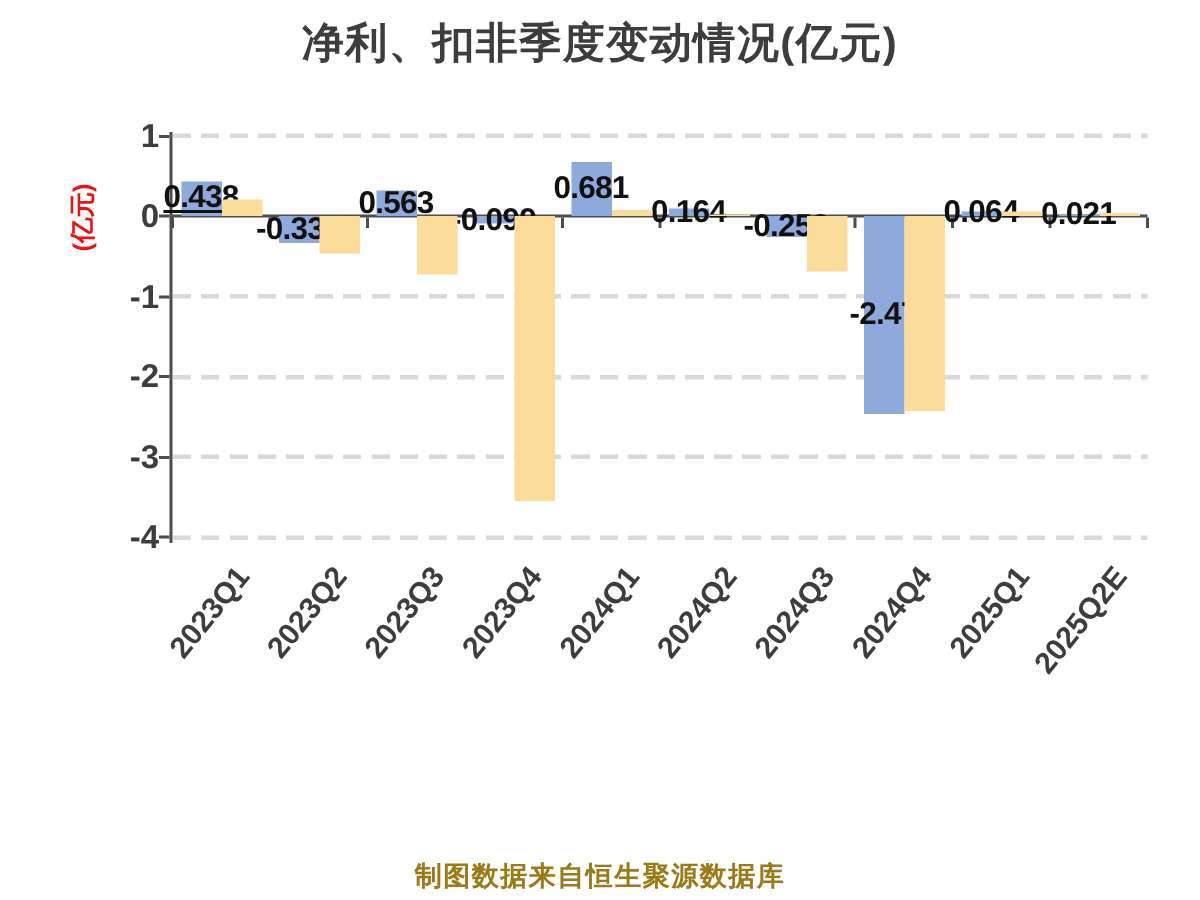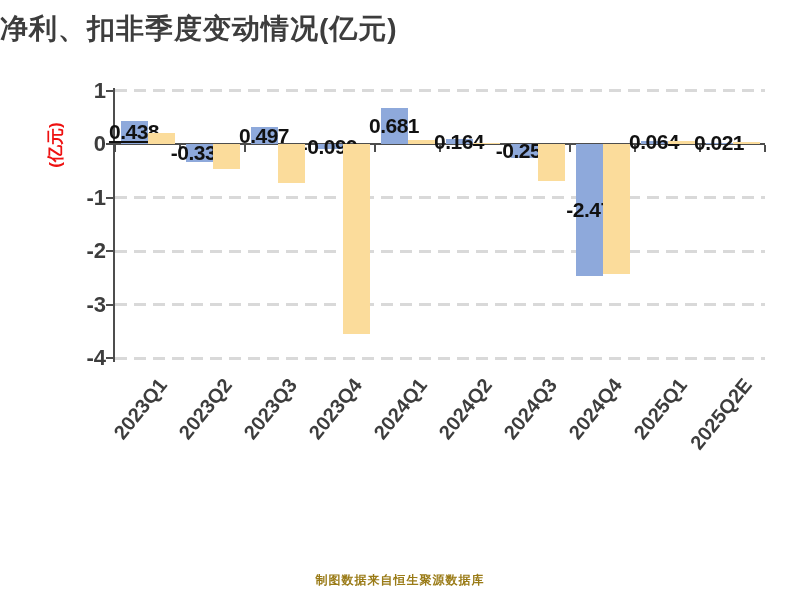--- a/index.html
+++ b/index.html
@@ -1,21 +1,21 @@
 <!DOCTYPE html>
 <html><head>
 <meta charset="utf-8">
 <style>
   html,body{margin:0;padding:0;background:#fff;}
   .chart{
     position:relative;width:800px;height:600px;background:#ffffff;overflow:hidden;
     font-family:"Liberation Sans","DejaVu Sans",sans-serif;
   }
   .title{
-    position:absolute;top:10px;left:0;width:800px;
+    position:absolute;top:10px;left:0;width:800px;text-align:center;
     font-size:28px;font-weight:bold;color:#3d3d3d;letter-spacing:1px;
   }
   .y-unit{
     position:absolute;left:55px;top:145px;transform:translate(-50%,-50%) rotate(-90deg);
     font-size:17px;font-weight:bold;color:#ee1111;white-space:nowrap;
   }
   .gridline{position:absolute;height:3px;z-index:0;
     background:repeating-linear-gradient(90deg,#d9d9d9 0 12px,transparent 12px 19px);}
   .axis-line{position:absolute;background:#4d4d4d;z-index:0;}
   .ytick-mark{position:absolute;width:7px;height:2px;background:#4d4d4d;z-index:0;}
@@ -36,21 +36,21 @@
   }
   .legend{
     position:absolute;top:516px;left:0;width:800px;display:flex;
     justify-content:center;align-items:center;gap:44px;z-index:1;
   }
   .legend-item{display:flex;align-items:center;gap:12px;}
   .legend-swatch{width:48px;height:27px;border-radius:9px;}
   .legend-label{font-size:24px;font-weight:bold;color:#3d3d3d;}
   .footer{
     position:absolute;top:572px;left:0;width:800px;text-align:center;
-    font-size:12px;font-weight:bold;color:#9a7b17;letter-spacing:1px;
+    font-size:18px;font-weight:bold;color:#9a7b17;letter-spacing:1px;
   }
 </style>
 </head>
 <body>
 
 <div class="chart">
 
   <div class="title">净利、扣非季度变动情况(亿元)</div>
 
   <div class="y-unit">(亿元)</div>
@@ -84,21 +84,21 @@
       <div class="xtick-mark" style="left: 504px; top: 145px;"></div>
       <div class="xtick-mark" style="left: 569px; top: 145px;"></div>
       <div class="xtick-mark" style="left: 634px; top: 145px;"></div>
       <div class="xtick-mark" style="left: 699px; top: 145px;"></div>
       <div class="xtick-mark" style="left: 764px; top: 145px;"></div>
       <div class="bar" style="left: 120.5px; top: 120.567px; width: 27px; height: 23.433px; background: rgb(142, 169, 219); z-index: 1;"></div>
       <div class="bar-label" style="left: 134px; top: 132.284px; text-decoration: underline;">0.438</div>
       <div class="bar" style="left: 185.5px; top: 144px; width: 27px; height: 17.976px; background: rgb(142, 169, 219); z-index: 1;"></div>
       <div class="bar-label" style="left: 199px; top: 152.988px;">-0.336</div>
       <div class="bar" style="left: 250.5px; top: 127.201px; width: 27px; height: 16.799px; background: rgb(142, 169, 219); z-index: 1;"></div>
-      <div class="bar-label" style="left: 264px; top: 135.6px;">0.497</div>
+      <div class="bar-label" style="left: 264px; top: 135.6px;">0.563</div>
       <div class="bar" style="left: 315.5px; top: 144px; width: 27px; height: 5.2965px; background: rgb(142, 169, 219); z-index: 1;"></div>
       <div class="bar-label" style="left: 329px; top: 146.648px;">-0.099</div>
       <div class="bar" style="left: 380.5px; top: 107.566px; width: 27px; height: 36.4335px; background: rgb(142, 169, 219); z-index: 1;"></div>
       <div class="bar-label" style="left: 394px; top: 125.783px;">0.681</div>
       <div class="bar" style="left: 445.5px; top: 139.345px; width: 27px; height: 4.6545px; background: rgb(142, 169, 219); z-index: 1;"></div>
       <div class="bar-label" style="left: 459px; top: 141.673px;">0.164</div>
       <div class="bar" style="left: 510.5px; top: 144px; width: 27px; height: 13.5355px; background: rgb(142, 169, 219); z-index: 1;"></div>
       <div class="bar-label" style="left: 524px; top: 150.768px;">-0.253</div>
       <div class="bar" style="left: 575.5px; top: 144px; width: 27px; height: 132.145px; background: rgb(142, 169, 219); z-index: 1;"></div>
       <div class="bar-label" style="left: 589px; top: 210.072px;">-2.47</div>

